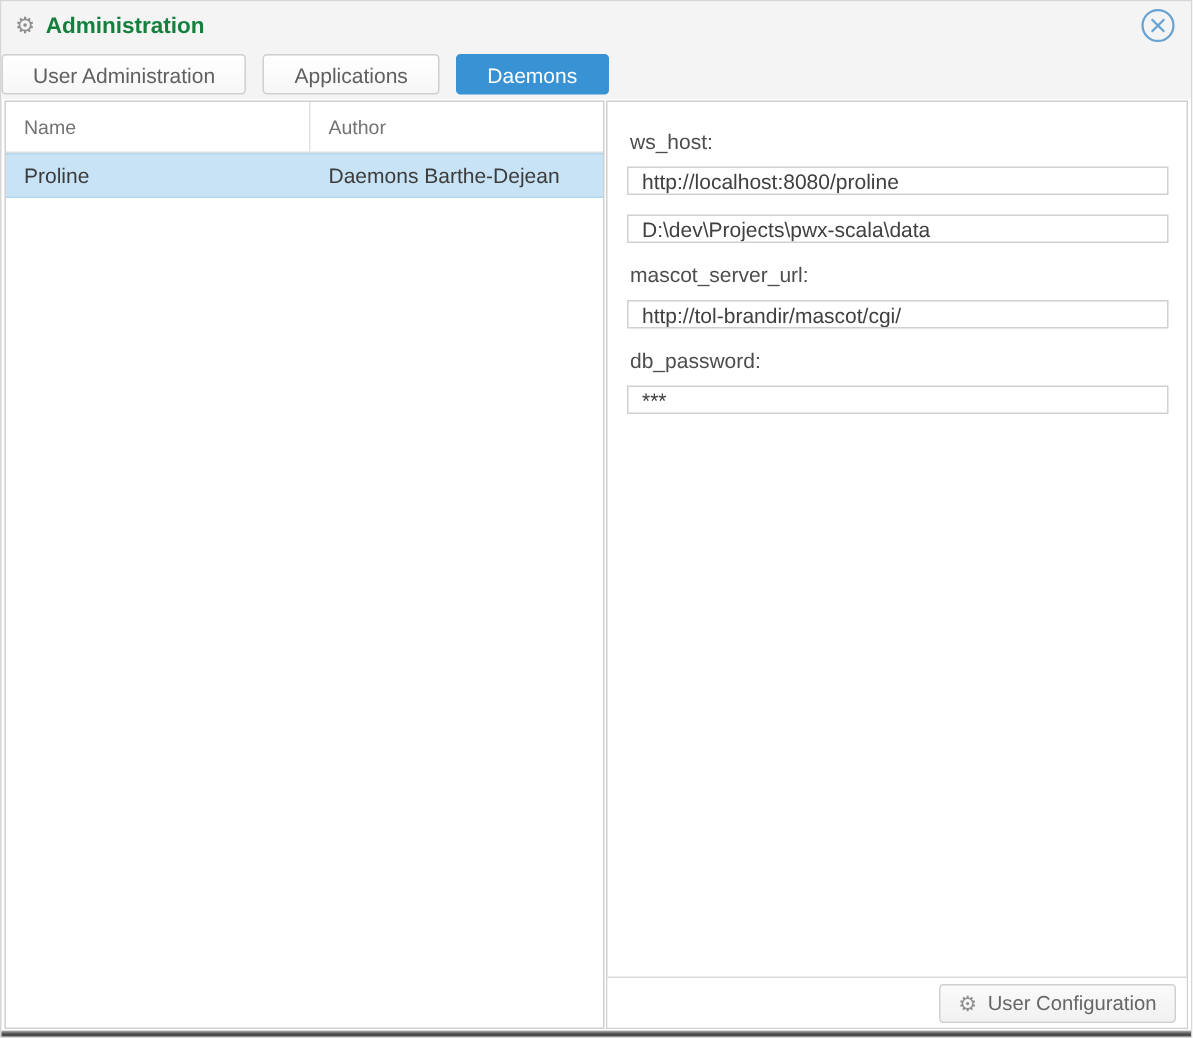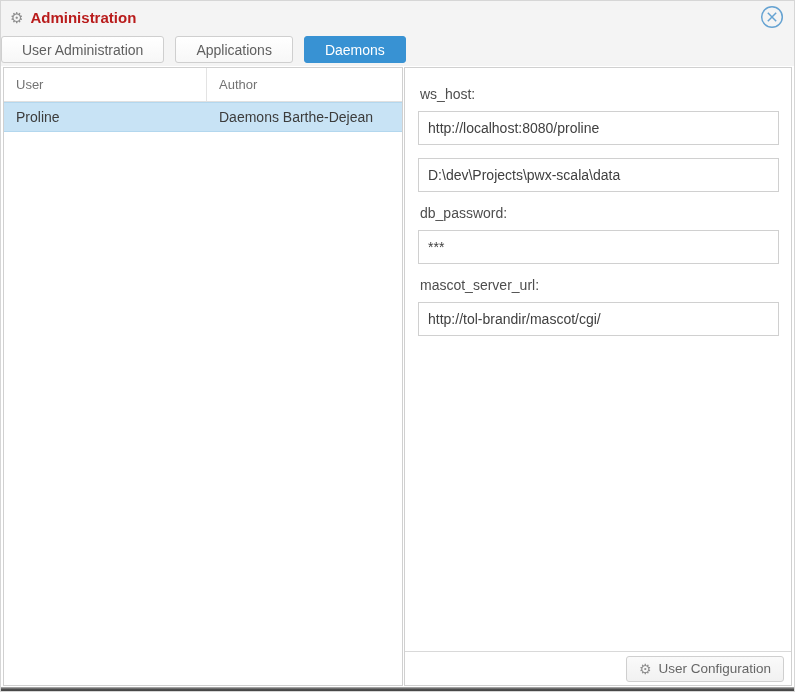--- a/index.html
+++ b/index.html
@@ -19,21 +19,21 @@
     position:absolute;top:0;left:0;right:0;height:65px;
     background:#f4f4f4;
   }
   .titlebar{
     height:32px;display:flex;align-items:center;padding-left:9px;
   }
   .title-gear{
     font-size:15px;color:#8f8f8f;margin-right:7px;line-height:1;
   }
   .window-title{
-    color:#b91c1c;font-size:15px;font-weight:bold;
+    color:#15803d;font-size:15px;font-weight:bold;
   }
   .close-btn{
     position:absolute;top:4px;right:10px;width:24px;height:24px;
     background:none;border:none;padding:0;cursor:pointer;line-height:0;
   }
   
   .tabbar{
     display:flex;align-items:center;gap:11px;height:33px;
   }
   .tab-btn{
@@ -83,21 +83,21 @@
   .form-panel{
     flex:1;border:1px solid #d0d0d0;box-sizing:border-box;background:#fff;
     display:flex;flex-direction:column;
   }
   .form-body{flex:1;padding:10px 12px 0 13px;}
   .field{margin-bottom:13px;}
   .field-label{
     display:block;font-size:14px;color:#4d4d4d;margin:8px 0 9px 2px;
   }
   .field-input{
-    display:block;width:100%;box-sizing:border-box;height:34px;
+    display:block;width:100%;box-sizing:border-box;height:19px;
     border:1px solid #d0d0d0;border-radius:0;
     padding:0 9px;font-family:"Liberation Sans", sans-serif;
     font-size:14px;color:#404040;background:#fff;outline:none;
   }
   .form-footer{
     height:33px;flex:none;border-top:1px solid #d9d9d9;background:#fff;
     display:flex;align-items:center;justify-content:flex-end;padding:0 7px;
   }
   .save-btn{
     display:flex;align-items:center;gap:7px;height:26px;padding:0 12px;
@@ -134,21 +134,21 @@
       <button class="tab-btn">User Administration</button>
       <button class="tab-btn">Applications</button>
       <button class="tab-btn active">Daemons</button>
     </div>
   </div>
 
   <div class="main">
 
     <div class="grid-panel">
       <div class="grid-header">
-        <div class="grid-hcell col-name">User</div>
+        <div class="grid-hcell col-name">Name</div>
         <div class="grid-hcell col-author">Author</div>
       </div>
       <div class="grid-row selected">
         <div class="grid-cell col-name">Proline</div>
         <div class="grid-cell col-author">Daemons Barthe-Dejean</div>
       </div>
     </div>
 
     <div class="form-panel">
       <div class="form-body">
@@ -156,27 +156,27 @@
         <div class="field">
           <label class="field-label">ws_host:</label>
           <input class="field-input" type="text" value="http://localhost:8080/proline" style="">
         </div>
 
         <div class="field">
           <input class="field-input" type="text" value="D:\dev\Projects\pwx-scala\data" style="">
         </div>
 
         <div class="field">
-          <label class="field-label">db_password:</label>
-          <input class="field-input" type="text" value="***" style="">
+          <label class="field-label">mascot_server_url:</label>
+          <input class="field-input" type="text" value="http://tol-brandir/mascot/cgi/" style="">
         </div>
 
         <div class="field">
-          <label class="field-label">mascot_server_url:</label>
-          <input class="field-input" type="text" value="http://tol-brandir/mascot/cgi/" style="">
+          <label class="field-label">db_password:</label>
+          <input class="field-input" type="text" value="***" style="">
         </div>
 
       </div>
       <div class="form-footer">
         <button class="save-btn">
           <span class="save-gear">⚙</span>
           <span>User Configuration</span>
         </button>
       </div>
     </div>

